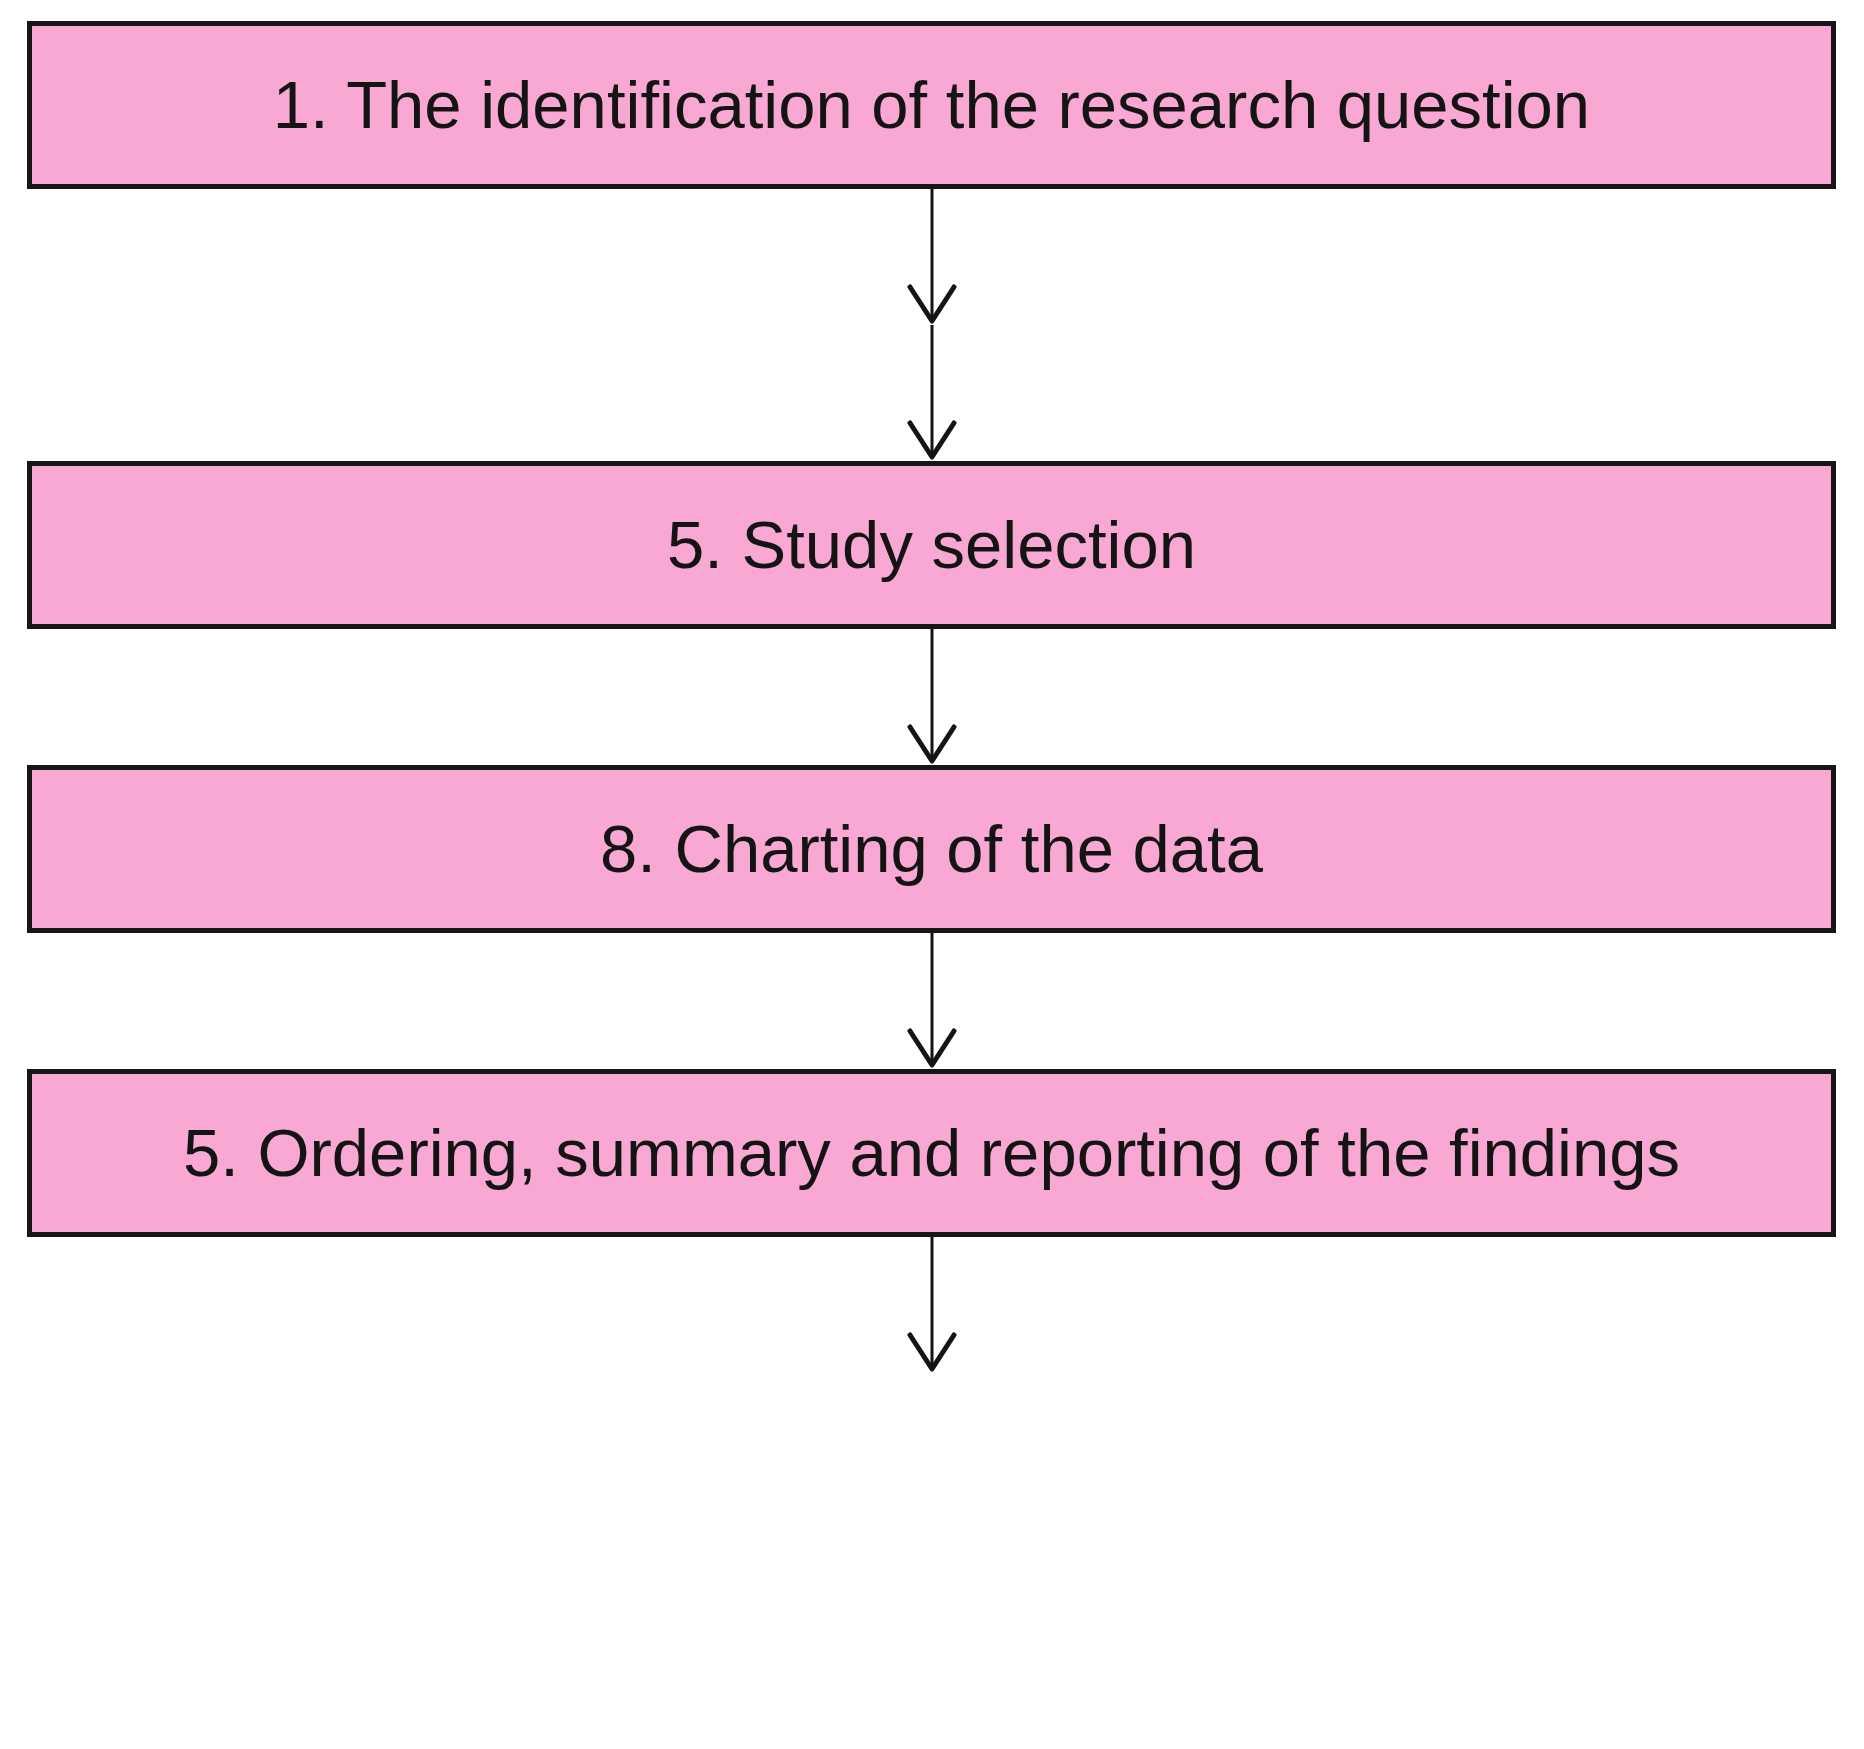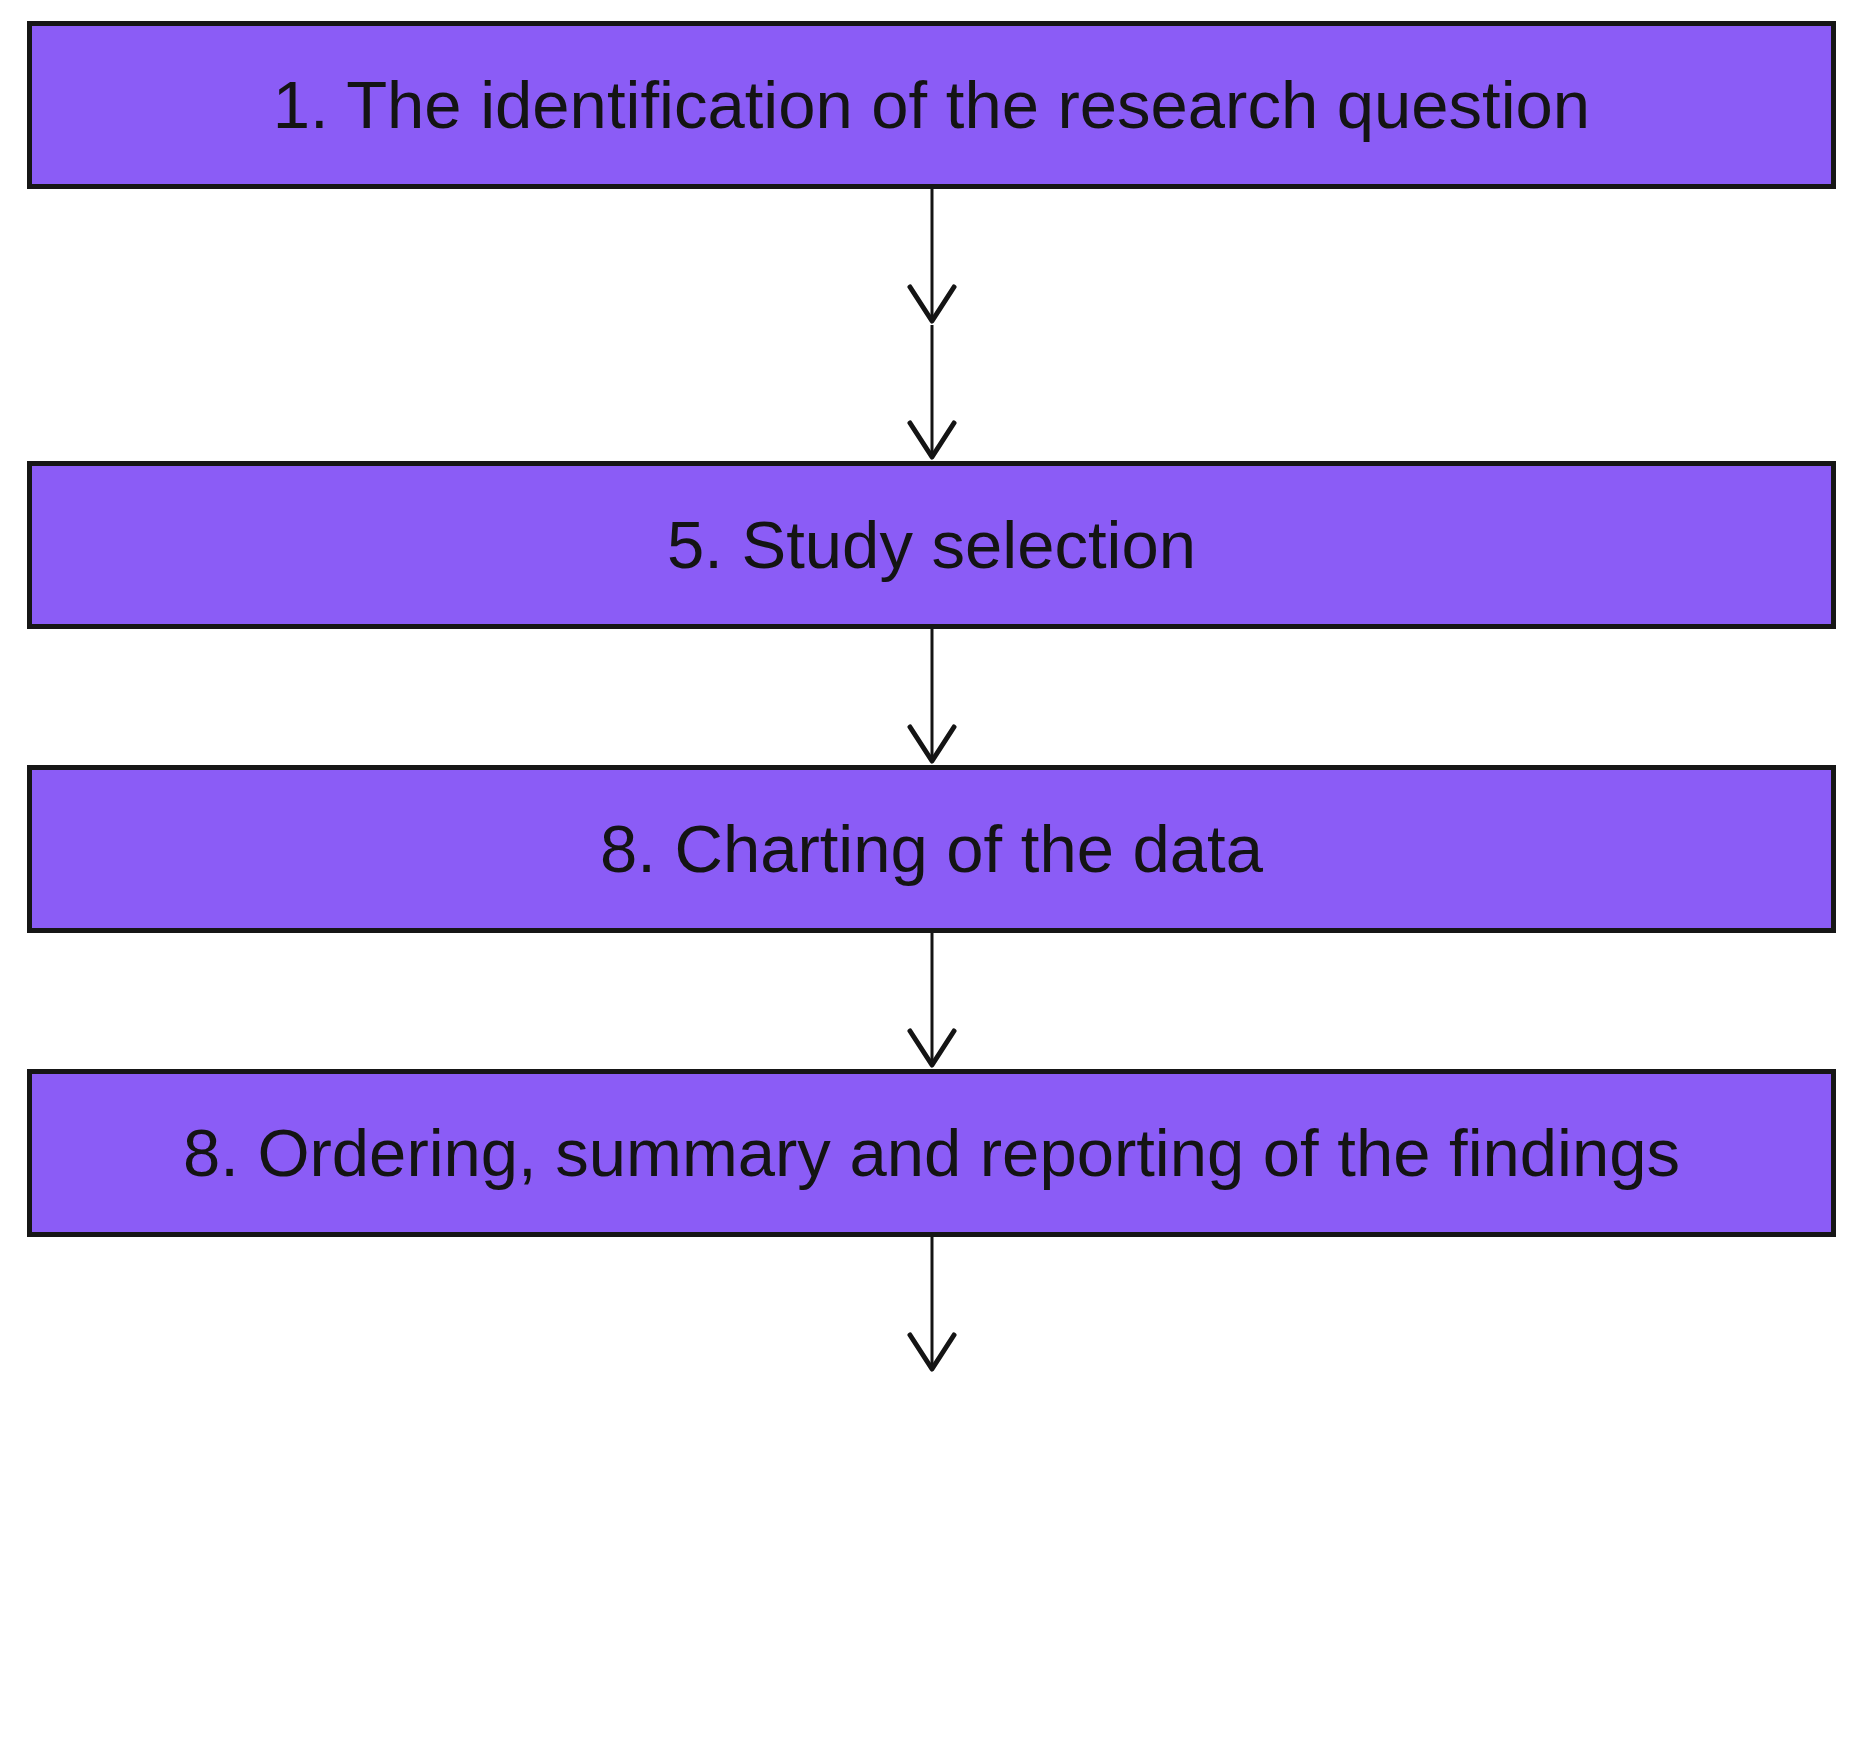--- a/index.html
+++ b/index.html
@@ -20,21 +20,21 @@
     height: 1749px;
     padding: 21px 28px 8px 27px;
     display: flex;
     flex-direction: column;
     align-items: stretch;
   }
   .step-box {
     box-sizing: border-box;
     height: 168px;
     border: 5px solid #161616;
-    background: #8b5cf6;
+    background: #f9a8d4;
     display: flex;
     align-items: center;
     justify-content: center;
     flex: 0 0 auto;
   }
   .step-label {
     font-size: 67px;
     line-height: 1.1;
     color: #141414;
     text-align: center;
@@ -93,21 +93,21 @@
   </div>
 
   <div class="connector">
     <svg viewBox="0 0 64 136" width="64" height="136">
       <line x1="32" y1="0" x2="32" y2="131" stroke="#141414" stroke-width="3"></line>
       <polyline points="10,98 32,132 54,98" fill="none" stroke="#141414" stroke-width="5" stroke-linecap="round" stroke-linejoin="round"></polyline>
     </svg>
   </div>
 
   <div class="step-box">
-    <span class="step-label">8. Ordering, summary and reporting of the findings</span>
+    <span class="step-label">5. Ordering, summary and reporting of the findings</span>
   </div>
 
   <div class="connector">
     <svg viewBox="0 0 64 136" width="64" height="136">
       <line x1="32" y1="0" x2="32" y2="131" stroke="#141414" stroke-width="3"></line>
       <polyline points="10,98 32,132 54,98" fill="none" stroke="#141414" stroke-width="5" stroke-linecap="round" stroke-linejoin="round"></polyline>
     </svg>
   </div>
 
 

